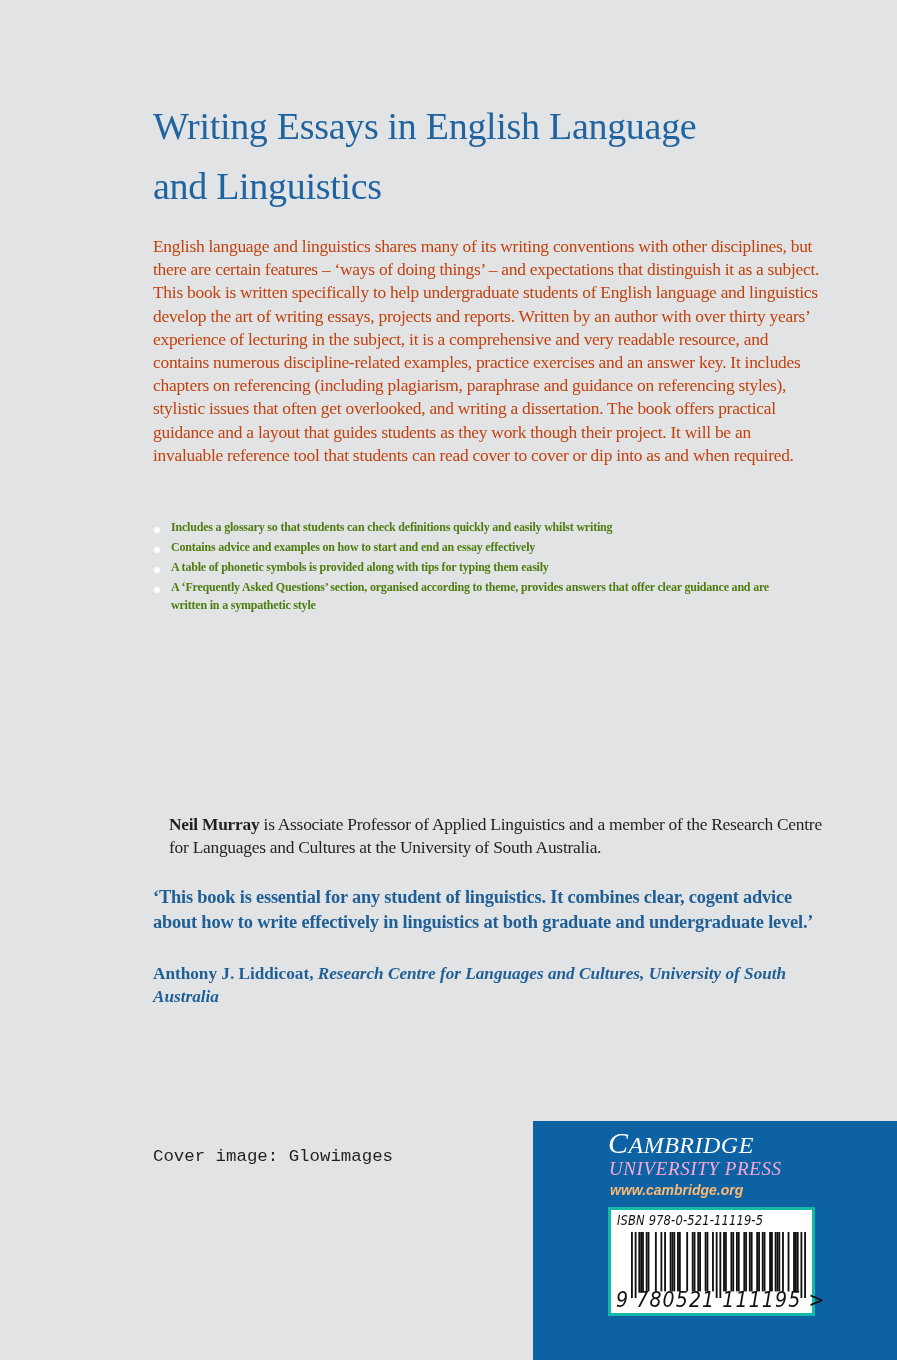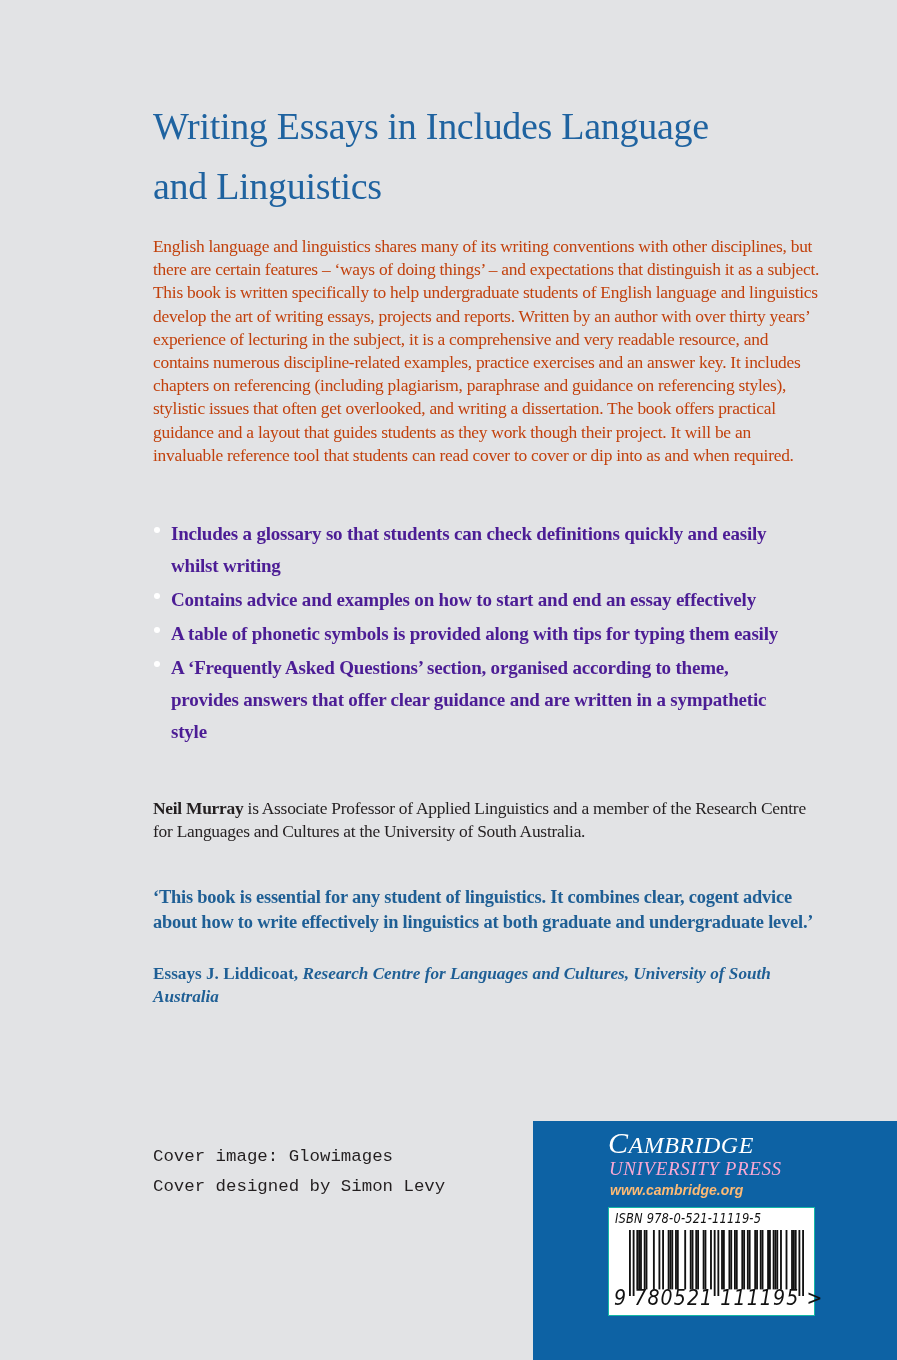--- a/index.html
+++ b/index.html
@@ -18,30 +18,30 @@
     position: absolute; left: 153px; top: 235px; width: 670px;
     color: #c2410c; font-size: 17.4px; line-height: 23.2px; margin: 0;
     letter-spacing: -0.25px;
   }
   .bullets {
     position: absolute; left: 153px; top: 518px; width: 640px;
     list-style: none; margin: 0; padding: 0;
   }
   .bullets li {
     position: relative; padding-left: 18px;
-    color: #4c1d95; font-weight: bold; font-size: 19px; line-height: 32px;
+    color: #4d7c0f; font-weight: bold; font-size: 12px; line-height: 18px;
     margin-bottom: 2px; letter-spacing: -0.2px;
   }
   .bullet-dot {
     position: absolute; left: 1px; top: 9px; width: 6px; height: 6px;
     border-radius: 50%; background: #ffffff;
   }
   .bio {
     position: absolute; left: 153px; top: 797px; width: 670px;
-    color: #231f20; font-size: 17.4px; line-height: 23.2px; margin: 0;
+    color: #231f20; font-size: 17.4px; line-height: 23.2px; margin: 16px;
     letter-spacing: -0.25px;
   }
   .bio b { font-weight: bold; }
   .quote {
     position: absolute; left: 153px; top: 885px; width: 670px;
     color: #1f5f95; font-weight: bold; font-size: 18.4px; line-height: 25px; margin: 0;
     letter-spacing: -0.2px;
   }
   .attrib {
     position: absolute; left: 153px; top: 962px; width: 670px;
@@ -70,61 +70,60 @@
     color: #f9a8d4; font-size: 19px; line-height: 20px; letter-spacing: 0.6px;
     font-family: "Liberation Serif", "DejaVu Serif", serif;
   }
   .press-url {
     position: absolute; left: 77px; top: 61px;
     color: #fdba74; font-size: 14px; font-weight: bold;
     font-family: "Liberation Sans", "DejaVu Sans", sans-serif;
   }
   .barcode-box {
     position: absolute; left: 75px; top: 86px; width: 207px; height: 109px;
-    background: #ffffff; border: 1px solid #14b8a6; box-sizing: border-box; padding-left: 22px;
+    background: #ffffff; border: 3px solid #14b8a6; box-sizing: border-box; padding-left: 22px;
   }
   .isbn-label {
     position: absolute; left: 6px; top: 2px;
     color: #111; font-size: 14.5px; letter-spacing: 0.2px;
     font-family: "DejaVu Sans Condensed", "DejaVu Sans", sans-serif;
     transform: scaleX(0.88); transform-origin: left top; white-space: nowrap;
   }
   .barcode-svg { position: absolute; left: 20px; top: 22px; width: 175px; height: 66px; }
   .barcode-digits {
     position: absolute; left: 5px; top: 77px;
     color: #111; font-size: 22px; letter-spacing: 1.3px; white-space: nowrap;
     font-family: "DejaVu Sans", sans-serif; font-weight: normal;
     transform: scaleX(0.86); transform-origin: left top;
   }
 </style>
 </head>
 <body>
 
 <h1 class="title">
-  <span>Writing Essays in Includes Language</span><br>
+  <span>Writing Essays in English Language</span><br>
   <span>and Linguistics</span>
 </h1>
 
 <p class="blurb">English language and linguistics shares many of its writing conventions with other disciplines, but there are certain features – ‘ways of doing things’ – and expectations that distinguish it as a subject. This book is written specifically to help undergraduate students of English language and linguistics develop the art of writing essays, projects and reports. Written by an author with over thirty years’ experience of lecturing in the subject, it is a comprehensive and very readable resource, and contains numerous discipline-related examples, practice exercises and an answer key.  It includes chapters on referencing (including plagiarism, paraphrase and guidance on referencing styles), stylistic issues that often get overlooked, and writing a dissertation. The book offers practical guidance and a layout that guides students as they work though their project. It will be an invaluable reference tool that students can read cover to cover or dip into as and when required.</p>
 
 <ul class="bullets">
   <li><span class="bullet-dot"></span><span>Includes a glossary so that students can check definitions quickly and easily whilst writing</span></li>
   <li><span class="bullet-dot"></span><span>Contains advice and examples on how to start and end an essay effectively</span></li>
   <li><span class="bullet-dot"></span><span>A table of phonetic symbols is provided along with tips for typing them easily</span></li>
   <li><span class="bullet-dot"></span><span>A ‘Frequently Asked Questions’ section, organised according to theme, provides answers that offer clear guidance and are written in a sympathetic style</span></li>
 </ul>
 
 <p class="bio"><b>Neil Murray</b><span> is Associate Professor of Applied Linguistics and a member of the Research Centre for Languages and Cultures at the University of South Australia.</span></p>
 
 <p class="quote">‘This book is essential for any student of linguistics. It combines clear, cogent advice about how to write effectively in linguistics at both graduate and undergraduate level.’</p>
-<p class="attrib"><span class="name">Essays J. Liddicoat,</span><span class="affil"> Research Centre for Languages and Cultures, University of South Australia</span></p>
+<p class="attrib"><span class="name">Anthony J. Liddicoat,</span><span class="affil"> Research Centre for Languages and Cultures, University of South Australia</span></p>
 
 <div class="credits">
   <div>Cover image: Glowimages</div>
-  <div>Cover designed by Simon Levy</div>
 </div>
 
 <div class="press-panel">
   <div class="press-name"><span>C</span><span class="sc">AMBRIDGE</span></div>
   <div class="press-sub">UNIVERSITY PRESS</div>
   <div class="press-url">www.cambridge.org</div>
   <div class="barcode-box">
     <div class="isbn-label">ISBN 978-0-521-11119-5</div>
     <svg class="barcode-svg" id="barcode-svg" viewBox="0 0 95 60" preserveAspectRatio="none">
         <rect x="0" y="0" width="1" height="60" fill="#111"></rect>

